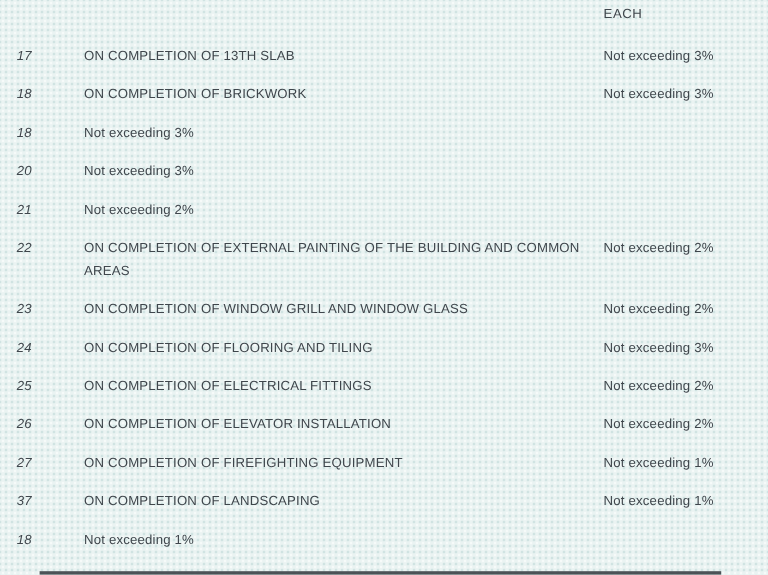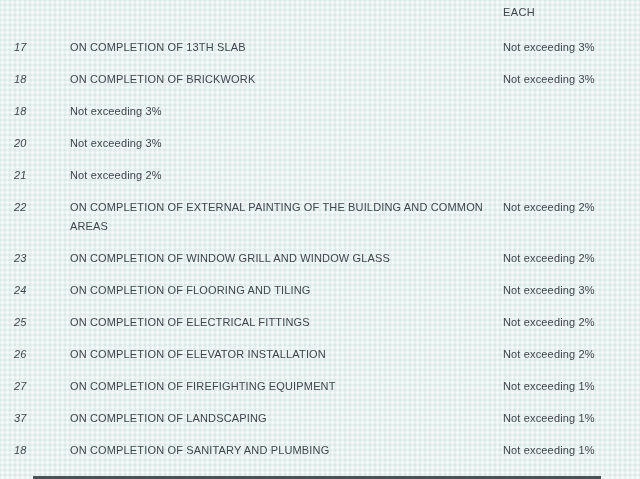--- a/index.html
+++ b/index.html
@@ -126,19 +126,18 @@
   </div>
 
   <div class="row">
     <div class="cell-num">37</div>
     <div class="cell-desc">ON COMPLETION OF LANDSCAPING</div>
     <div class="cell-val">Not exceeding 1%</div>
   </div>
 
   <div class="row">
     <div class="cell-num">18</div>
-    <div class="cell-desc">ON COMPLETION OF SANITARY AND PLUMBING</div>
     <div class="cell-val">Not exceeding 1%</div>
   </div>
 </div>
 
   <div class="bottom-cut"></div>
 </div>
 
 </body></html>

